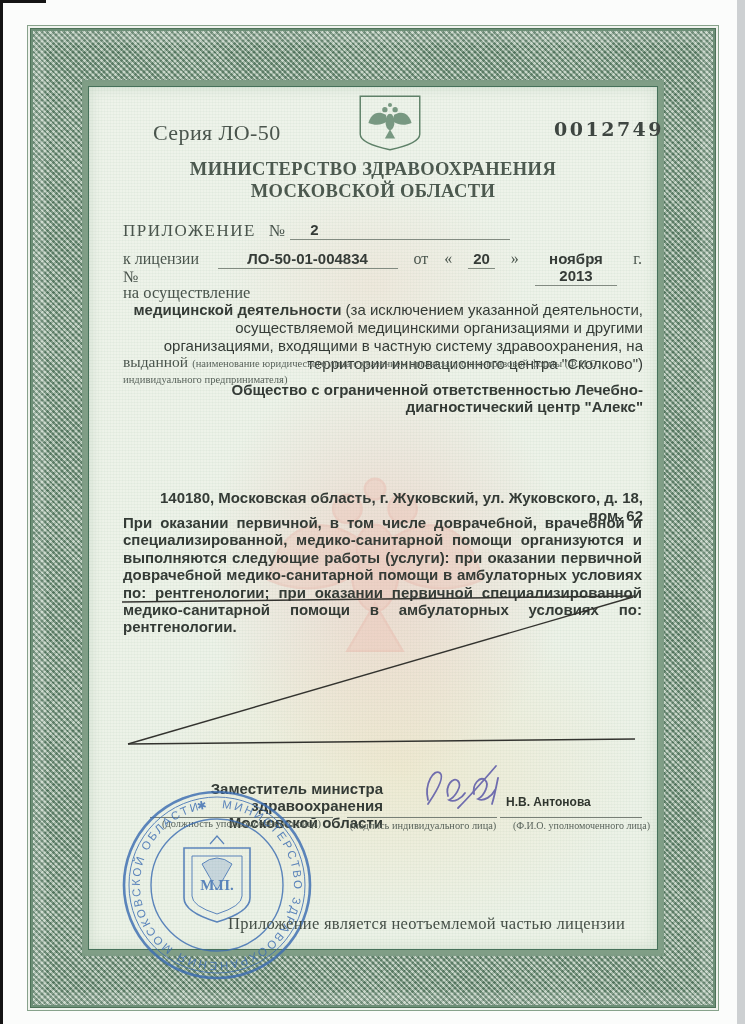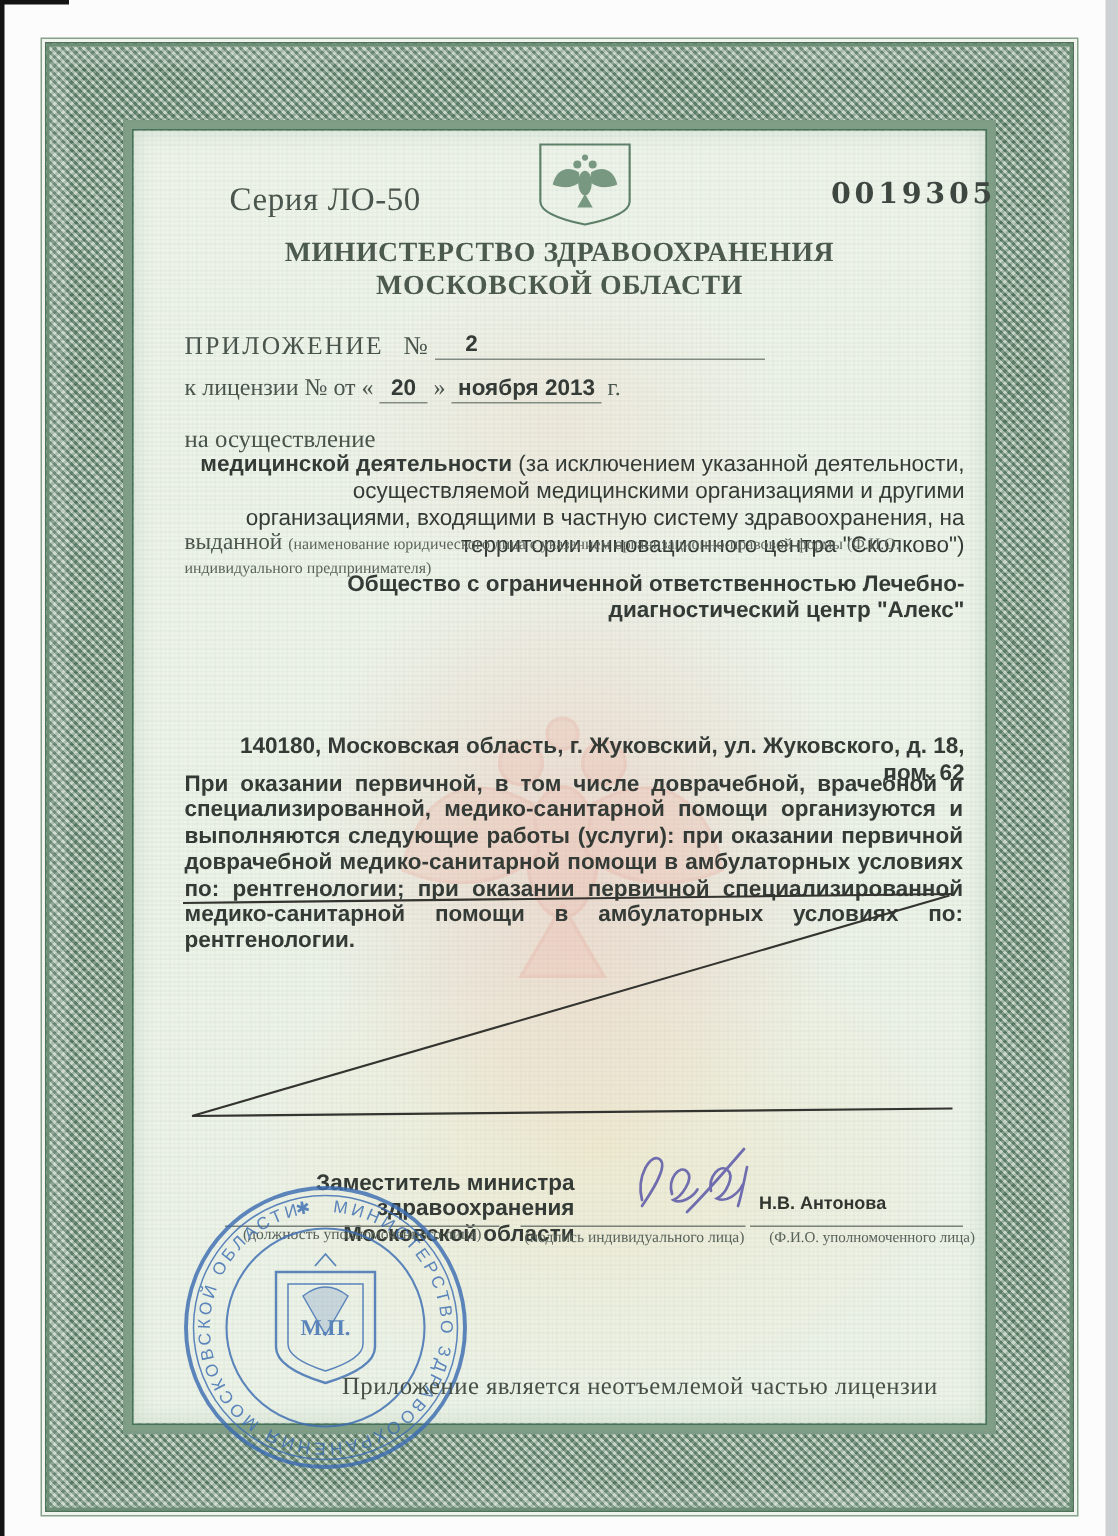--- a/index.html
+++ b/index.html
@@ -86,35 +86,36 @@
       <ellipse cx="38" cy="27" rx="4.4" ry="8"></ellipse>
       <circle cx="33" cy="15" r="2.6"></circle>
         <circle cx="43" cy="15" r="2.6"></circle>
         <circle cx="38" cy="10.5" r="2"></circle>
       <path d="M34,20 C25,15 19,20 17,28 C24,31 31,30 35,26 Z"></path>
       <path d="M42,20 C51,15 57,20 59,28 C52,31 45,30 41,26 Z"></path>
       <path d="M38,34 l-5,9 h10 Z"></path>
     </g>
   </svg>
 
-  <div class="docnum">0019305</div>
+  <div class="docnum">0012749</div>
 
   <div class="title">
     <div>МИНИСТЕРСТВО ЗДРАВООХРАНЕНИЯ</div>
     <div>МОСКОВСКОЙ ОБЛАСТИ</div>
   </div>
 
   <div class="row" style="left:123px;top:221px;width:517px;">
     <span style="font-size:17px;letter-spacing:1.5px;color:#49544c;">ПРИЛОЖЕНИЕ</span>
     <span style="font-size:17px;margin-left:8px;color:#49544c;">№</span>
     <span class="fill-line u-val" style="width:200px;text-align:left;padding-left:20px;">2</span>
   </div>
 
-  <div class="row" style="left:123px;top:250px;width:519px;gap:4px;font-size:16px;color:#49544c;">
+  <div class="row" style="left:123px;top:250px;width:519px;gap:16px;font-size:16px;color:#49544c;">
     <span>к лицензии №</span>
+    <span class="fill-line u-val" style="width:218px;">ЛО-50-01-004834</span>
     <span>от</span>
     <span>«</span>
     <span class="fill-line u-val" style="width:32px;">20</span>
     <span>»</span>
     <span class="fill-line u-val" style="width:100px;">ноября 2013</span>
     <span>г.</span>
   </div>
 
   <div class="plain16" style="left:123px;top:283px;">на осуществление</div>
 

